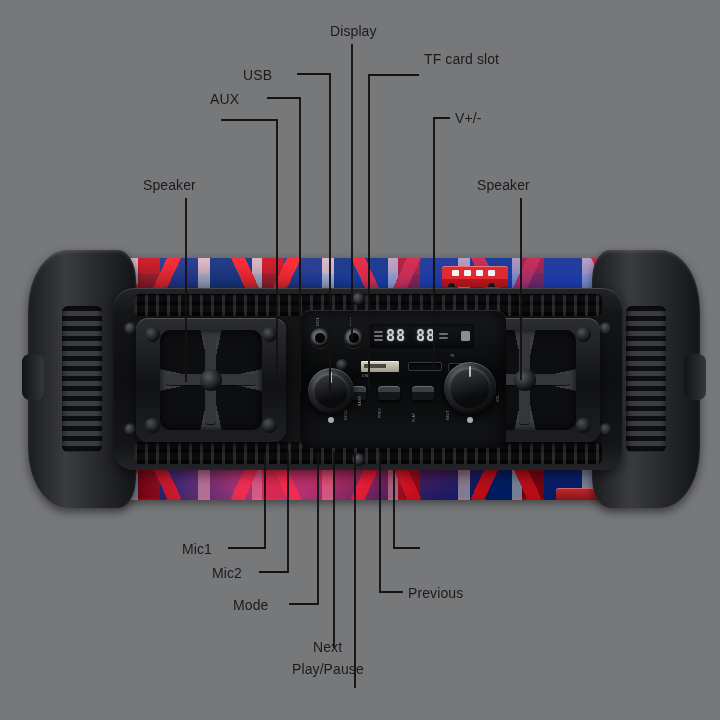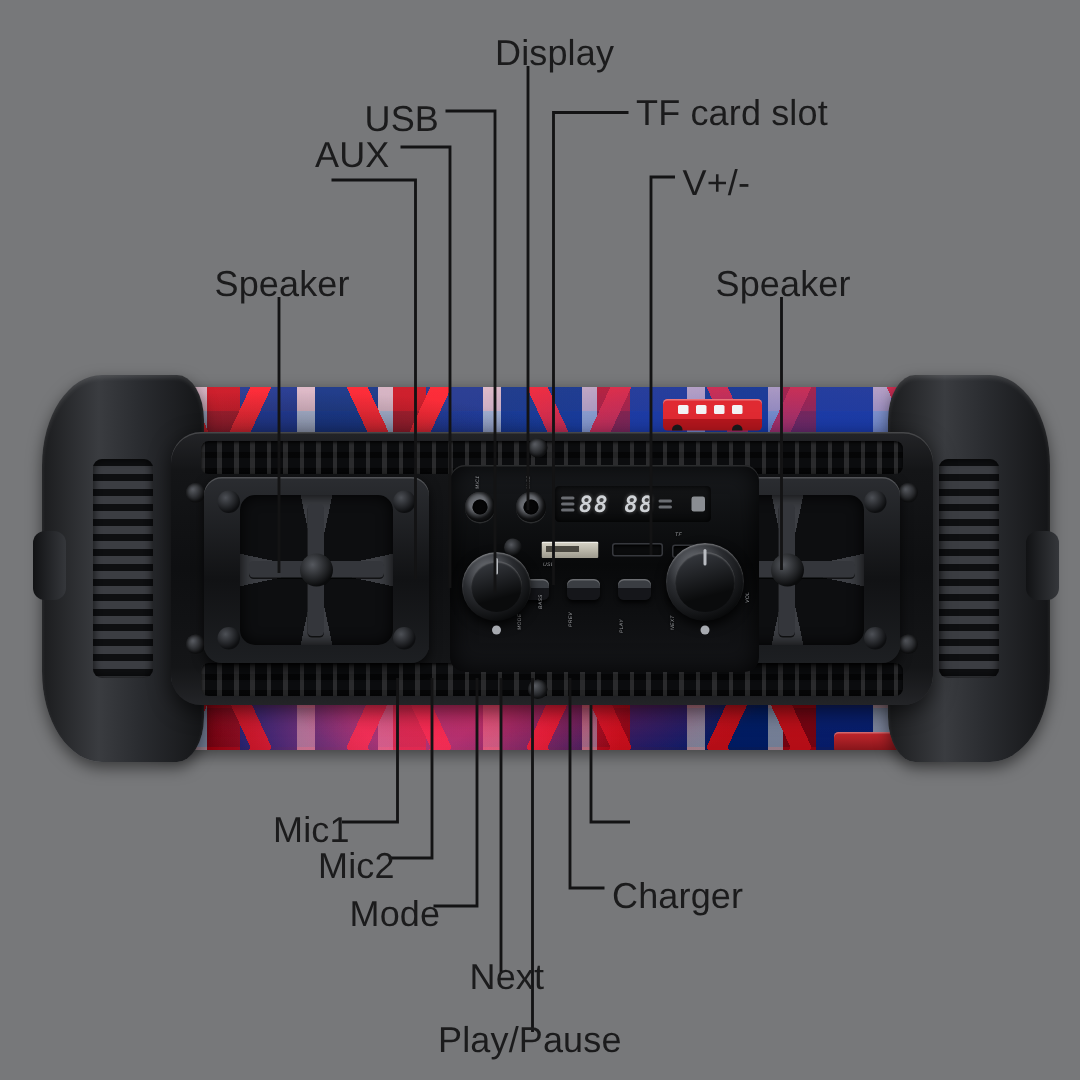--- a/index.html
+++ b/index.html
@@ -10,21 +10,21 @@
     font-family:"Liberation Sans",sans-serif;
     overflow:hidden;
     position:relative;
   }
   #stage{position:absolute;inset:0;width:720px;height:720px;}
 
   
   .label{
     position:absolute;
     color:#1b1b1c;
-    font-size:24px;
+    font-size:14px;
     line-height:1;
     white-space:nowrap;
     font-family:"Liberation Sans",sans-serif;
     letter-spacing:.1px;
   }
 
   
   #leaders{position:absolute;left:0;top:0;width:720px;height:720px;}
   #leaders path,#leaders line{
     stroke:#131314;stroke-width:1.9;fill:none;
@@ -172,21 +172,20 @@
     position:absolute;left:40px;top:39px;width:22px;height:22px;border-radius:50%;
     background:radial-gradient(circle at 38% 34%,#55585e,#0a0b0c 72%);
   }
 
   
   .console{
     position:absolute;left:186px;top:22px;width:206px;height:138px;
     background:linear-gradient(180deg,#181a1d,#08090a 48%,#141518);
     border-radius:10px;
     box-shadow:inset 0 1px 0 rgba(255,255,255,.12),inset 0 0 16px rgba(0,0,0,.9);
-    font-style:italic;
   }
   .jack{
     position:absolute;width:20px;height:20px;border-radius:50%;
     background:radial-gradient(circle at 40% 35%,#6d7076 0 30%,#17181a 62%,#0a0b0c 100%);
     box-shadow:inset 0 0 4px #000,0 1px 0 rgba(255,255,255,.12);
   }
   .jack::after{
     content:"";position:absolute;left:5px;top:5px;width:10px;height:10px;border-radius:50%;
     background:#060607;box-shadow:inset 0 0 3px #000;
   }
@@ -430,25 +429,25 @@
 
     <path d="M355,688 L355,452"></path>
 
     <path d="M403,592 L380,592 L380,452"></path>
 
     <path d="M420,548 L394,548 L394,470"></path>
   </svg>
 
   <div class="label" style="left:330px;top:24px">Display</div>
   <div class="label" style="left:243px;top:68px">USB</div>
-  <div class="label" style="left:424px;top:64px">TF card slot</div>
+  <div class="label" style="left:424px;top:52px">TF card slot</div>
   <div class="label" style="left:210px;top:92px">AUX</div>
   <div class="label" style="left:455px;top:111px">V+/-</div>
   <div class="label" style="left:143px;top:178px">Speaker</div>
   <div class="label" style="left:477px;top:178px">Speaker</div>
   <div class="label" style="left:182px;top:542px">Mic1</div>
   <div class="label" style="left:212px;top:566px">Mic2</div>
   <div class="label" style="left:233px;top:598px">Mode</div>
-  <div class="label" style="left:408px;top:586px">Charger</div>
+  <div class="label" style="left:408px;top:586px">Previous</div>
   <div class="label" style="left:313px;top:640px">Next</div>
-  <div class="label" style="left:292px;top:682px">Play/Pause</div>
+  <div class="label" style="left:292px;top:662px">Play/Pause</div>
 
 </div>
 
 </body></html>

